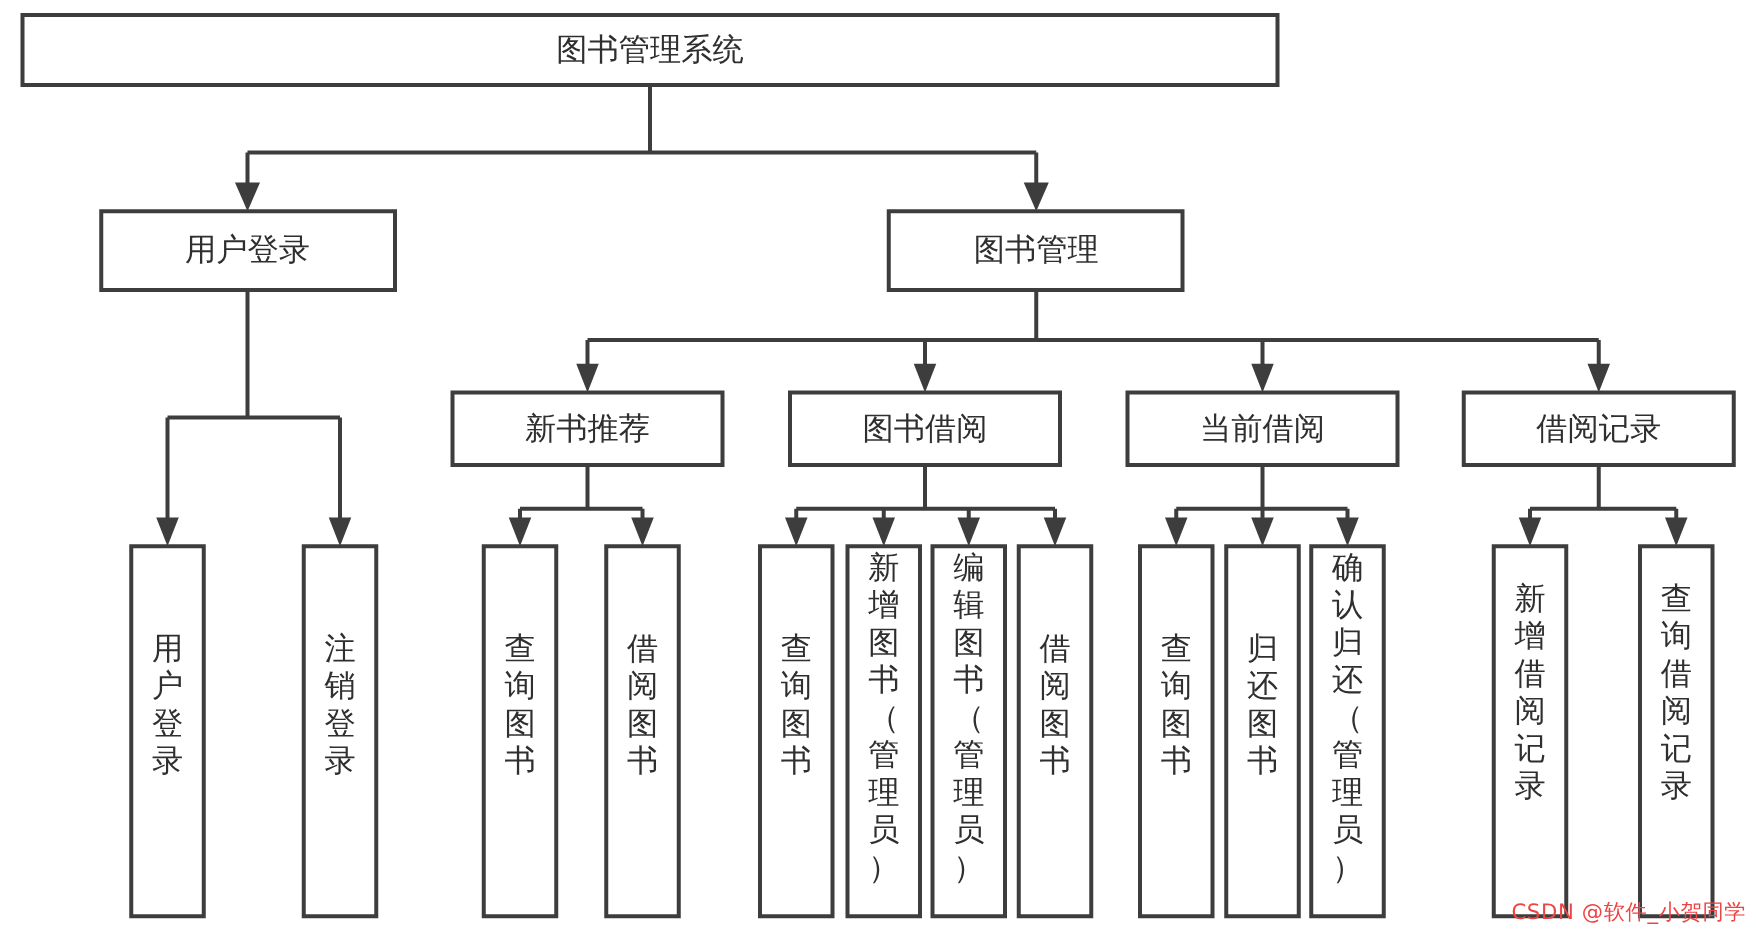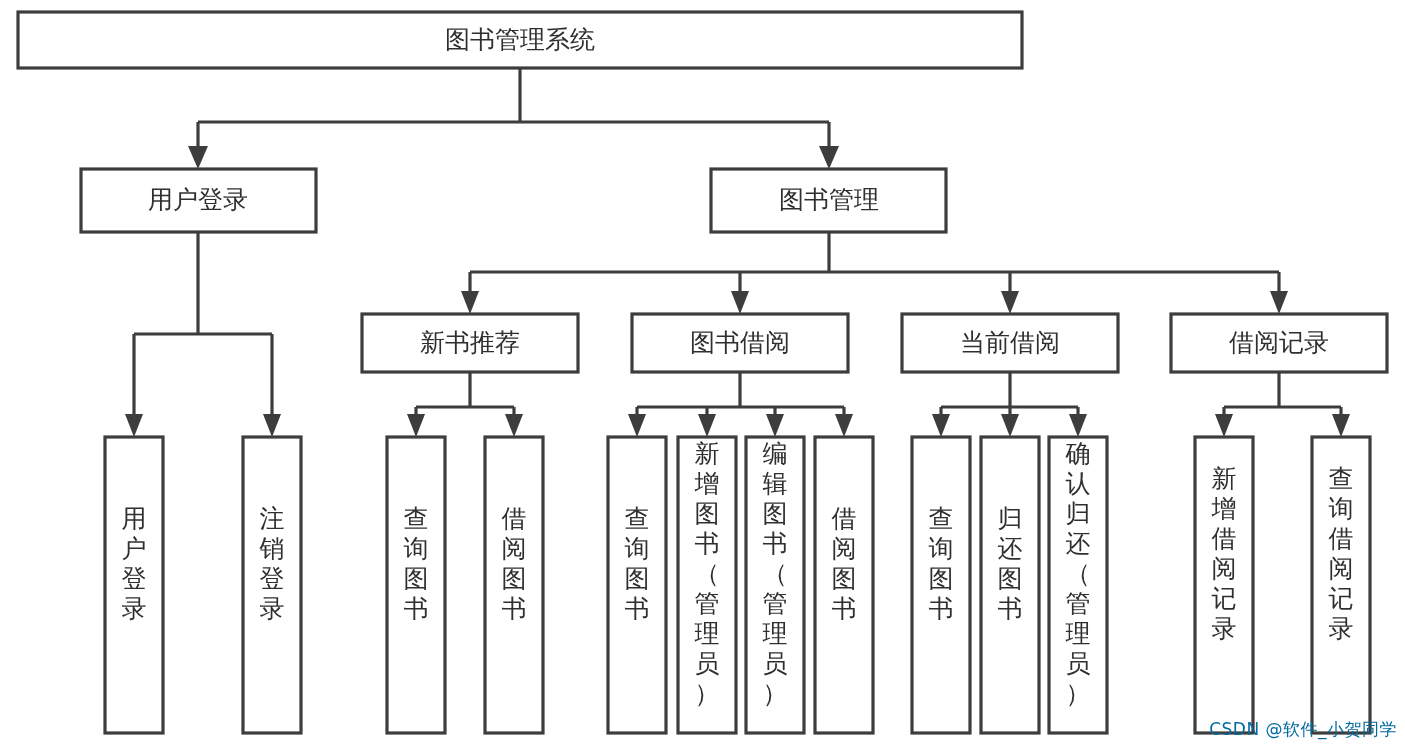--- a/index.html
+++ b/index.html
@@ -24,21 +24,21 @@
     font-family:"DejaVu Sans","Liberation Sans",sans-serif;
     fill:#2f2f2f;
     font-size:25px;
     text-anchor:middle;
   }
   .watermark{
     position:absolute;
     right:8px;bottom:6px;
     font-family:"DejaVu Sans","Liberation Sans",sans-serif;
     font-size:17px;
-    color:#0369a1;
+    color:#ef4444;
     letter-spacing:0.5px;
     white-space:nowrap;
     user-select:none;
   }
 </style>
 </head>
 <body>
 
 <div id="diagram-root">
 

